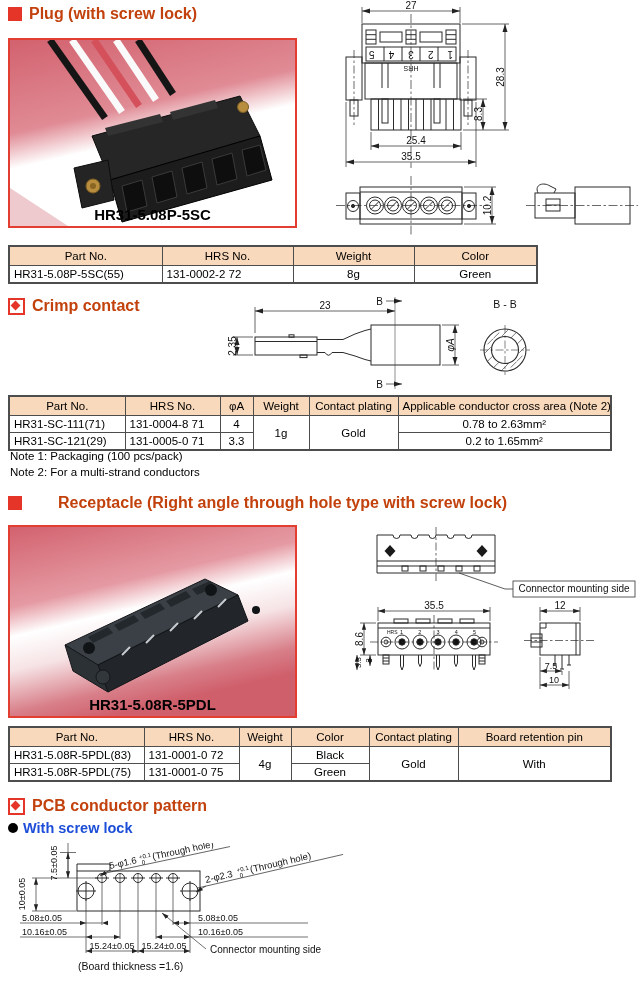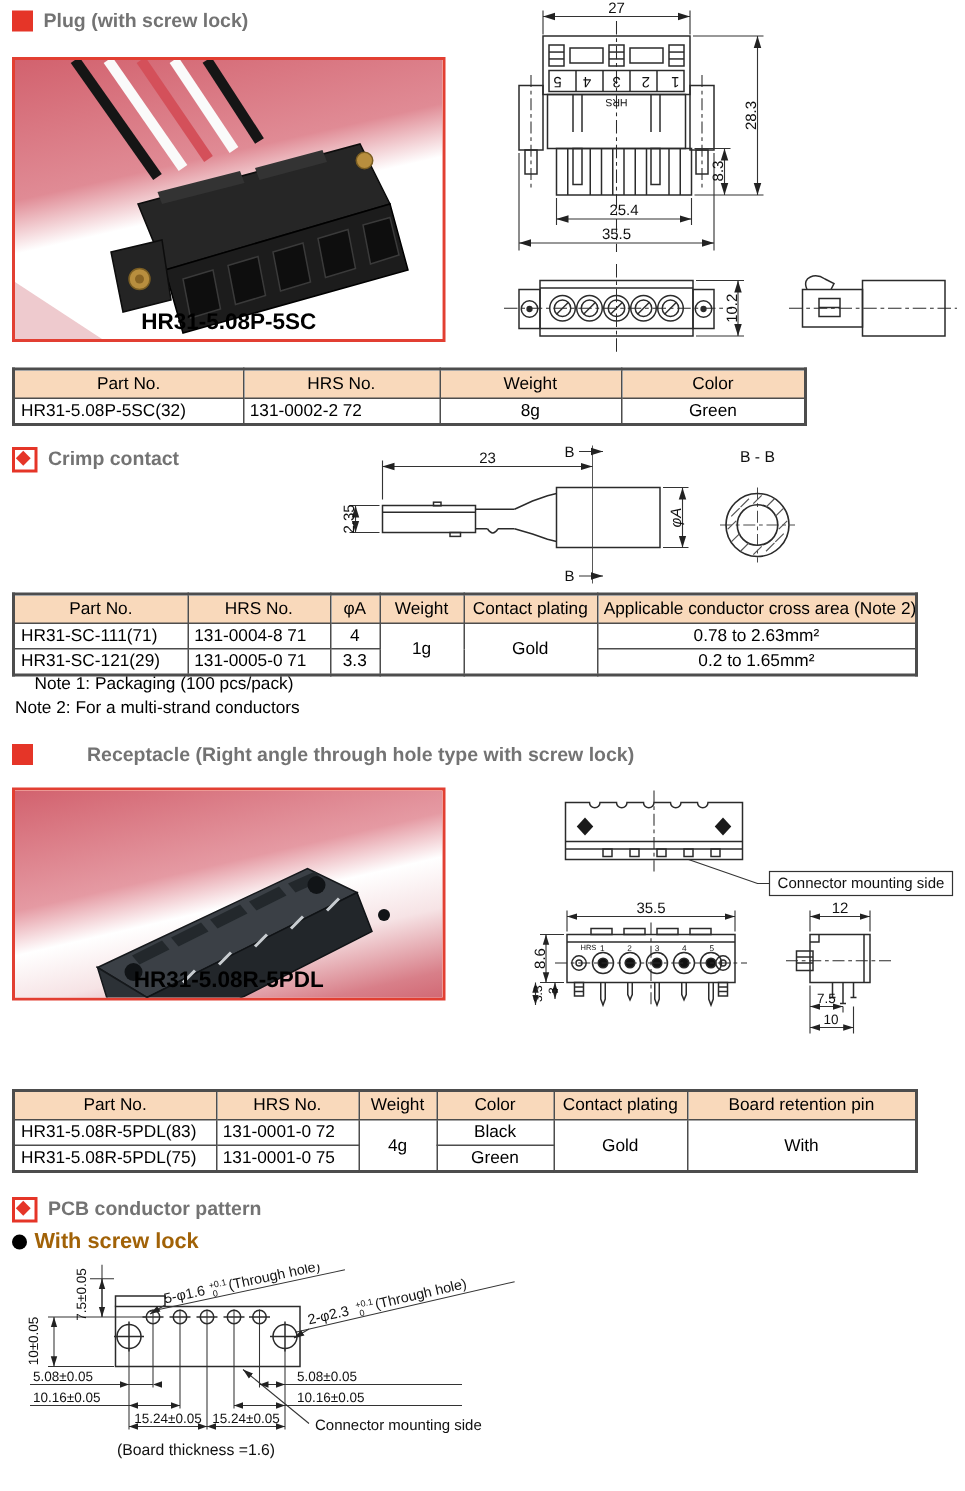--- a/index.html
+++ b/index.html
@@ -1,22 +1,22 @@
 <!DOCTYPE html>
 <html><head>
 <meta charset="utf-8">
 <style>
   html,body{margin:0;padding:0;}
   body{width:643px;height:994px;background:#ffffff;font-family:"Liberation Sans",sans-serif;position:relative;overflow:hidden;color:#000;}
   .abs{position:absolute;}
-  .sec-head{display:flex;align-items:center;gap:7px;color:#737373;font-weight:bold;font-size:13px;line-height:22px;}
+  .sec-head{display:flex;align-items:center;gap:7px;color:#c2410c;font-weight:bold;font-size:16px;line-height:22px;}
   .sq{width:14px;height:14px;background:#e53528;flex:0 0 auto;}
   .dm{width:13px;height:13px;border:2px solid #e53528;position:relative;flex:0 0 auto;}
   .dm::after{content:"";position:absolute;left:2px;top:2px;width:7px;height:7px;background:#e53528;transform:rotate(45deg);}
-  .sub-head{display:flex;align-items:center;gap:5px;color:#a16207;font-weight:bold;font-size:14.5px;}
+  .sub-head{display:flex;align-items:center;gap:5px;color:#1d4ed8;font-weight:bold;font-size:14.5px;}
   .blt{width:10px;height:10px;border-radius:50%;background:#000;flex:0 0 auto;}
   .photo{border:2px solid #e23f32;box-sizing:border-box;overflow:hidden;}
   .photo svg{display:block;}
   .photo-label{position:absolute;left:0;right:0;bottom:3px;text-align:center;font-weight:bold;font-size:15px;color:#000;}
   .tbl{position:absolute;border-collapse:collapse;table-layout:fixed;font-size:11.5px;border:2px solid #4d4d4d;background:#fff;}
   .tbl th,.tbl td{border:1px solid #4d4d4d;text-align:center;padding:0 4px;font-weight:normal;white-space:nowrap;overflow:hidden;height:16px;}
   .tbl th{background:#f9d9bb;height:18px;margin-left:24px;}
   .tbl td.l{text-align:left;}
   .note{font-size:11.5px;color:#000;}
   svg text{font-family:"Liberation Sans",sans-serif;fill:#111;}
@@ -194,21 +194,21 @@
       <col>
     </colgroup>
   <tbody>
       <tr>
     <th>Part No.</th>
     <th>HRS No.</th>
     <th>Weight</th>
     <th>Color</th>
   </tr>
   <tr>
-    <td class="l">HR31-5.08P-5SC(32)</td>
+    <td class="l">HR31-5.08P-5SC(55)</td>
     <td class="l">131-0002-2 72</td>
     <td>8g</td>
     <td>Green</td>
   </tr>
 </tbody>
   </table>
 
 <div class="sec-head abs" style="left:8px;top:295px;">
   <span class="dm"></span>
   <span>Crimp contact</span>
@@ -289,29 +289,29 @@
   </tr>
   <tr>
     <td class="l">HR31-SC-121(29)</td>
     <td class="l">131-0005-0 71</td>
     <td>3.3</td>
     <td>0.2 to 1.65mm²</td>
   </tr>
 </tbody>
   </table>
 
-<div class="note abs" style="left:10px;top:450px;margin-left:13px;">Note 1: Packaging (100 pcs/pack)</div>
+<div class="note abs" style="left:10px;top:450px;">Note 1: Packaging (100 pcs/pack)</div>
 <div class="note abs" style="left:10px;top:466px;">Note 2: For a multi-strand conductors</div>
 
 <div class="sec-head abs" style="left:8px;top:492px;gap:36px;">
   <span class="sq"></span>
   <span>Receptacle (Right angle through hole type with screw lock)</span>
 </div>
 
-<div class="photo abs" style="left:8px;top:525px;width:289px;height:142px;">
+<div class="photo abs" style="left:8px;top:525px;width:289px;height:193px;">
   <svg width="285" height="189" viewBox="0 0 285 189">
     <defs>
       <linearGradient id="pg2" x1="0" y1="0" x2="0.35" y2="1">
         <stop offset="0" stop-color="#d2626e"></stop>
           <stop offset="0.38" stop-color="#e59aa3"></stop>
         <stop offset="0.52" stop-color="#ffffff"></stop>
           <stop offset="0.68" stop-color="#f6e3e5"></stop>
         <stop offset="0.88" stop-color="#d87f89"></stop>
           <stop offset="1" stop-color="#cf5f6b"></stop>
       </linearGradient>

